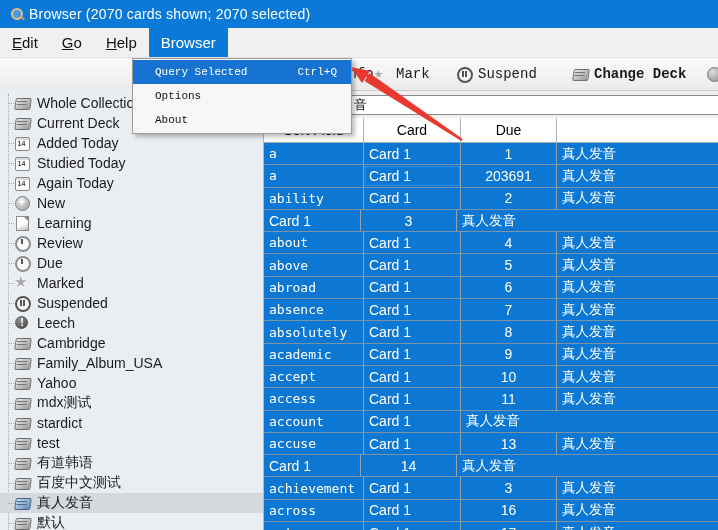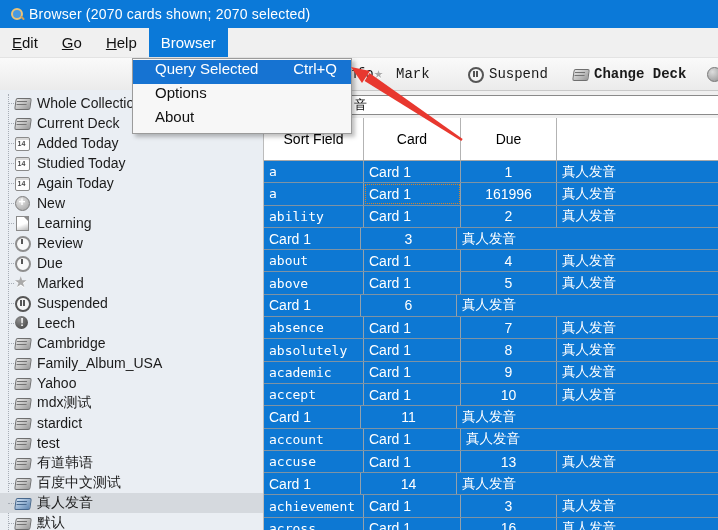--- a/index.html
+++ b/index.html
@@ -51,34 +51,34 @@
   
   .sidebar { position:absolute; left:0; top:90px; width:264px; height:440px; background:#eaeef3; border-right:1px solid #bcbcbc; overflow:hidden; }
   .treeline { position:absolute; left:8px; top:4px; bottom:0; width:0; border-left:1px dotted #a7adb6; }
   .srow { position:relative; height:20px; display:flex; align-items:center; padding-left:14px; font-size:14px; color:#1b1b1b; white-space:nowrap; cursor:default; }
   .srow::before { content:""; position:absolute; left:8px; top:10px; width:6px; border-top:1px dotted #a7adb6; }
   .srow .ic { margin-right:7px; }
   .srow.selected { background:#d5d9de; }
 
   
   .tablearea { position:absolute; left:264px; top:118px; width:454px; height:412px; background:#fff; overflow:hidden; }
-  .thead { display:flex; height:43px; background:#fff; border-bottom:1px solid #a8a8a8; font-size:14px; color:#000; }
+  .thead { display:flex; height:25px; background:#fff; border-bottom:1px solid #a8a8a8; font-size:14px; color:#000; }
   .th { display:flex; align-items:center; justify-content:center; border-right:1px solid #b3b3b3; height:100%; }
   .trow { display:flex; height:22.3px; background:#0d78d3; color:#fff; border-bottom:1px solid #7d93a4; }
   .td { display:flex; align-items:center; border-right:1px solid #93a1ac; height:100%; overflow:hidden; }
   .td.c0 { font-family:"DejaVu Sans Mono", monospace; font-size:13px; padding-left:5px; }
   .td.c1 { font-size:14px; padding-left:5px;text-align:center; }
   .td.c2 { font-size:14px; justify-content:center; }
   .td.c3 { font-size:13.5px; padding-left:5px; }
   .td.focuscell { outline:1px dotted #d2852a; outline-offset:-2px; }
   .w0 { width:100px; } .w1 { width:97px; } .w2 { width:96px; } .w3 { width:161px; border-right:none; }
 
   
   .dropdown { position:absolute; left:132px; top:58px; width:220px; background:#f7f7f7; border:1px solid #9b9b9b; box-shadow:3px 3px 4px rgba(0,0,0,.25); z-index:40; padding:1px 0; }
-  .ditem { height:24px; display:flex; align-items:flex-start; font-size:15px; color:#111; padding:0 14px 0 22px; position:relative; cursor:default; }
+  .ditem { height:24px; display:flex; align-items:center; font-size:11px; color:#111; padding:0 14px 0 22px; position:relative; cursor:default;font-family:Liberation Mono, monospace; }
   .ditem.highlight { background:#1673d2; color:#fff; }
   .ditem .shortcut { margin-left:auto; }
 
   
   .anno { position:absolute; left:0; top:0; width:718px; height:530px; z-index:60; pointer-events:none; }
 </style>
 </head>
 <body>
 
 <div class="titlebar">
@@ -94,21 +94,21 @@
   </div>
 
 <div class="toolbar" id="toolbar">
     <div class="tbtn" style="left: 340px;">
       <span>Info</span>
     </div>
     <div class="tbtn" style="left: 374px;">
       <span class="ic star-icon"></span>
       <span>Mark</span>
     </div>
-    <div class="tbtn" style="left: 467px; text-align: right;">
+    <div class="tbtn" style="left: 456px; text-align: right;">
       <span class="ic pause-circle-icon"></span>
       <span>Suspend</span>
     </div>
     <div class="tbtn" style="left: 572px; font-weight: bold;">
       <span class="ic deck-icon"></span>
       <span>Change Deck</span>
     </div>
     <div class="tbtn" style="left: 706px;">
       <span class="ic circle-icon"></span>
     </div>
@@ -220,21 +220,21 @@
   <div id="tbody">
       <div class="trow">
         <div class="td c0 w0">a</div>
         <div class="td c1 w1">Card 1</div>
         <div class="td c2 w2">1</div>
         <div class="td c3 w3">真人发音</div>
       </div>
       <div class="trow">
         <div class="td c0 w0">a</div>
         <div class="td c1 w1 focuscell">Card 1</div>
-        <div class="td c2 w2">161996</div>
+        <div class="td c2 w2">203691</div>
         <div class="td c3 w3">真人发音</div>
       </div>
       <div class="trow">
         <div class="td c0 w0">ability</div>
         <div class="td c1 w1">Card 1</div>
         <div class="td c2 w2">2</div>
         <div class="td c3 w3">真人发音</div>
       </div>
       <div class="trow">
         <div class="td c1 w1">Card 1</div>
@@ -247,20 +247,21 @@
         <div class="td c2 w2">4</div>
         <div class="td c3 w3">真人发音</div>
       </div>
       <div class="trow">
         <div class="td c0 w0">above</div>
         <div class="td c1 w1">Card 1</div>
         <div class="td c2 w2">5</div>
         <div class="td c3 w3">真人发音</div>
       </div>
       <div class="trow">
+        <div class="td c0 w0">abroad</div>
         <div class="td c1 w1">Card 1</div>
         <div class="td c2 w2">6</div>
         <div class="td c3 w3">真人发音</div>
       </div>
       <div class="trow">
         <div class="td c0 w0">absence</div>
         <div class="td c1 w1">Card 1</div>
         <div class="td c2 w2">7</div>
         <div class="td c3 w3">真人发音</div>
       </div>
@@ -276,20 +277,21 @@
         <div class="td c2 w2">9</div>
         <div class="td c3 w3">真人发音</div>
       </div>
       <div class="trow">
         <div class="td c0 w0">accept</div>
         <div class="td c1 w1">Card 1</div>
         <div class="td c2 w2">10</div>
         <div class="td c3 w3">真人发音</div>
       </div>
       <div class="trow">
+        <div class="td c0 w0">access</div>
         <div class="td c1 w1">Card 1</div>
         <div class="td c2 w2">11</div>
         <div class="td c3 w3">真人发音</div>
       </div>
       <div class="trow">
         <div class="td c0 w0">account</div>
         <div class="td c1 w1">Card 1</div>
         <div class="td c3 w3">真人发音</div>
       </div>
       <div class="trow">

